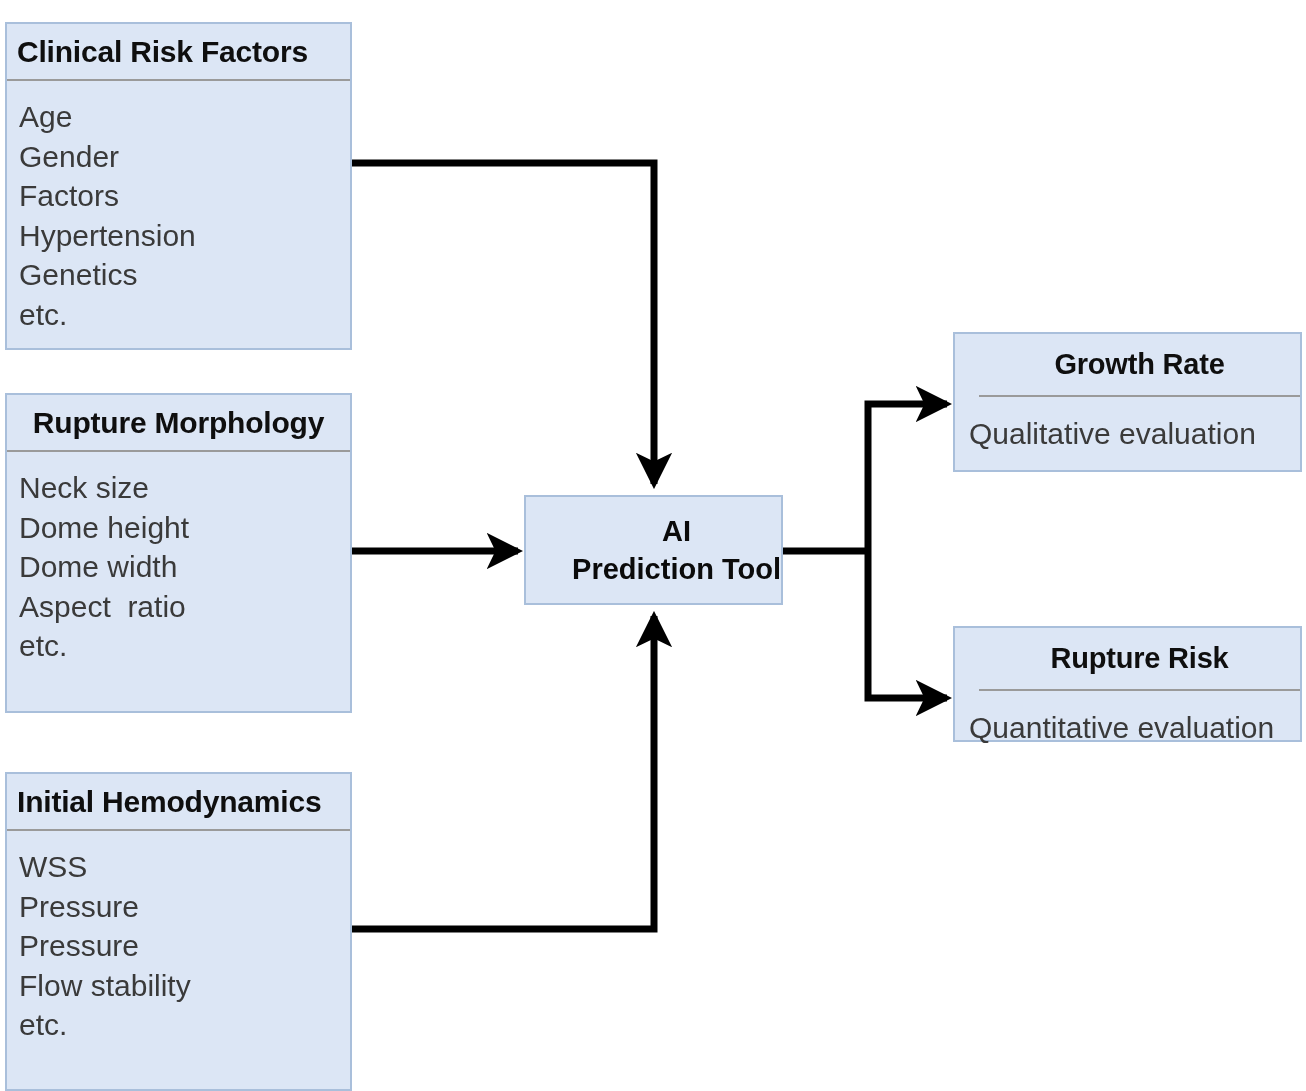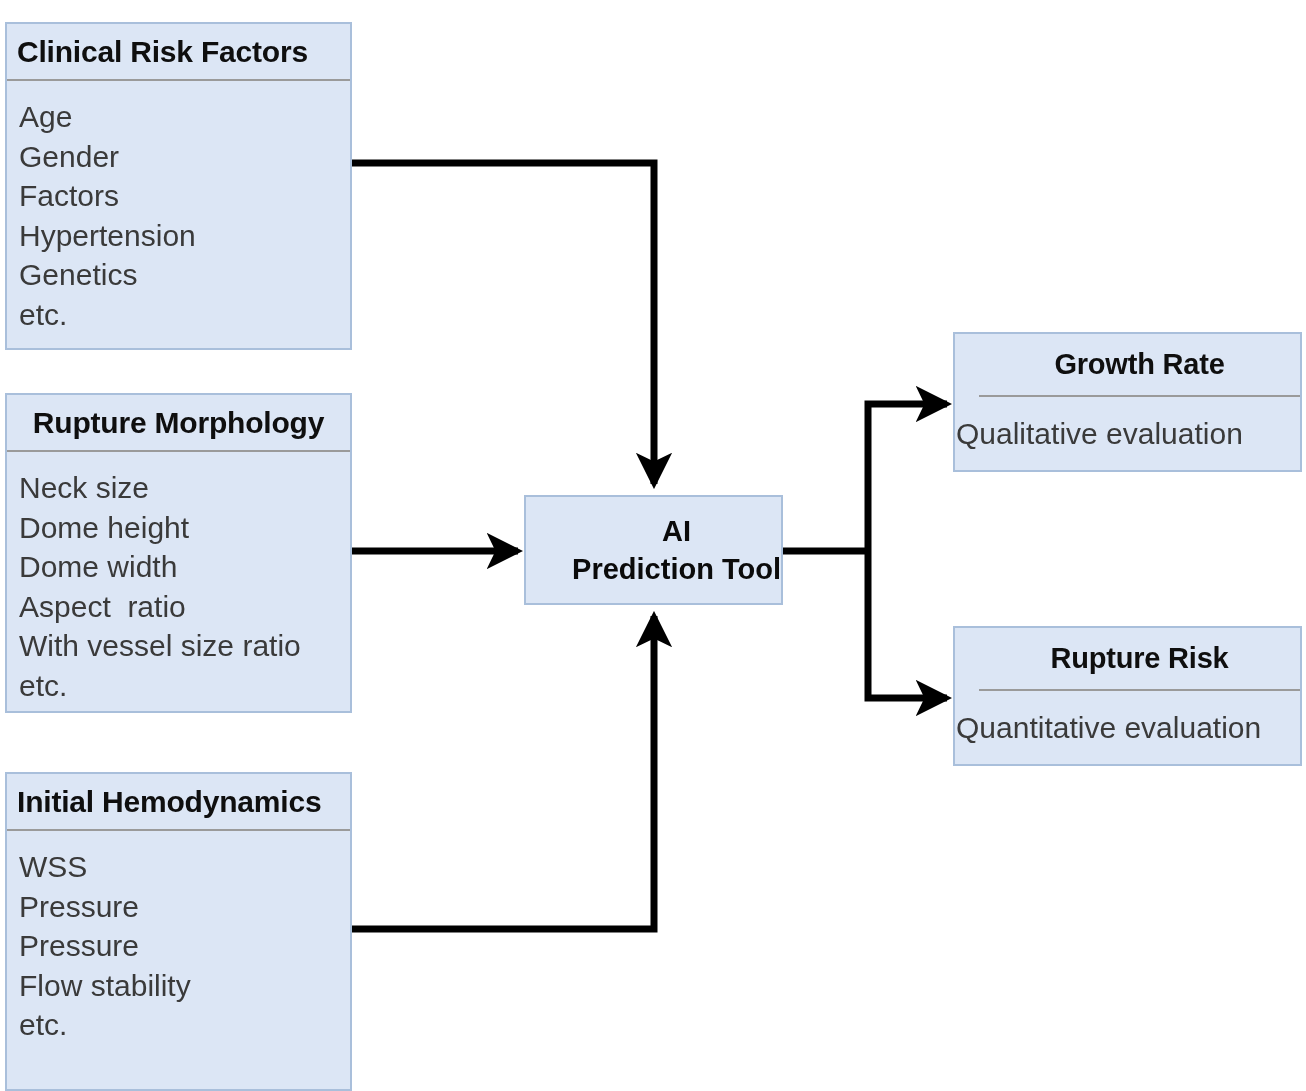--- a/index.html
+++ b/index.html
@@ -79,21 +79,21 @@
   #ai-box .ai-text { white-space: pre-line; }
 
   
   .output-box .node-header {
     font-size: 29px;
     margin-left: 24px;
   }
   .output-box .node-body {
     display: flex;
     align-items: center;
-    padding-left: 1px;
+    padding-left: 14px;
     border-radius: 21px;
   }
   .output-box .node-body .line {
     font-size: 30px;
     font-weight: 400;
   }
 
   
   #wires {
     position: absolute;
@@ -147,21 +147,20 @@
     </div>
   </div>
 
   <div class="node input-box" id="node-initial-morphology" style="left:5px; top:393px; width:347px; height:320px;">
     <div class="node-header">Rupture Morphology</div>
     <div class="node-body">
       <div class="line">Neck size</div>
       <div class="line">Dome height</div>
       <div class="line">Dome width</div>
       <div class="line">Aspect  ratio</div>
-      <div class="line">With vessel size ratio</div>
       <div class="line">etc.</div>
     </div>
   </div>
 
   <div class="node input-box" id="node-initial-hemodynamics" style="left:5px; top:772px; width:347px; height:319px;">
     <div class="node-header left">Initial Hemodynamics</div>
     <div class="node-body">
       <div class="line">WSS</div>
       <div class="line">Pressure</div>
       <div class="line">Pressure</div>
@@ -175,20 +174,20 @@
 Prediction Tool</span>
   </div>
 
   <div class="node output-box" id="node-growth-rate" style="left:953px; top:332px; width:349px; height:140px;">
     <div class="node-header" style="height:63px;">Growth Rate</div>
     <div class="node-body" style="height:73px;">
       <div class="line">Qualitative evaluation</div>
     </div>
   </div>
 
-  <div class="node output-box" id="node-rupture-risk" style="left:953px; top:626px; width:349px; height:140px;">
+  <div class="node output-box" id="node-rupture-risk" style="left:953px; top:626px; width:349px; height:116px;">
     <div class="node-header" style="height:63px;">Rupture Risk</div>
     <div class="node-body" style="height:73px;">
       <div class="line">Quantitative evaluation</div>
     </div>
   </div>
 
 </div>
 
 </body></html>

